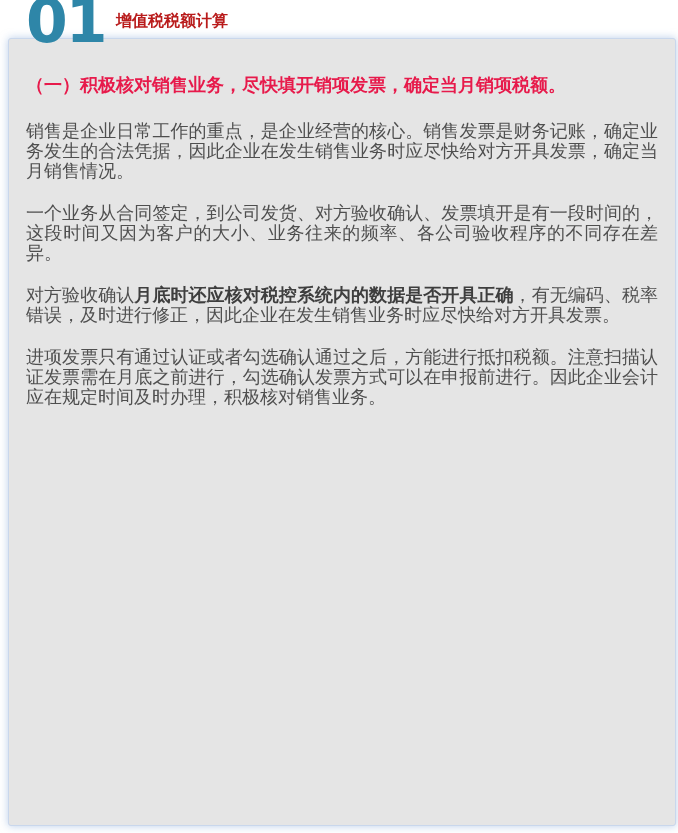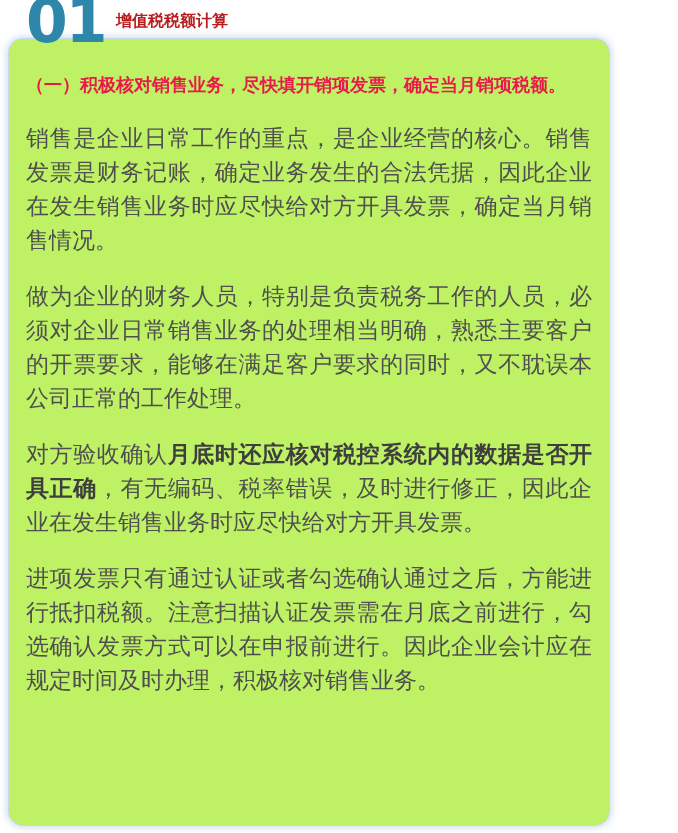--- a/index.html
+++ b/index.html
@@ -14,48 +14,48 @@
     font-size:60px;font-weight:700;color:#2e86a8;letter-spacing:-2px;
     line-height:1;
   }
   .doc-title{
     position:absolute;left:116px;top:11px;z-index:2;
     font-size:16px;font-weight:700;color:#b91c1c;
     line-height:1.2;white-space:nowrap;
   }
   .card{
     position:absolute;left:8px;top:38px;z-index:1;
-    width:602px;height:788px;box-sizing:border-box;
-    background:#bef264;
+    width:668px;height:788px;box-sizing:border-box;
+    background:#e5e5e5;
     border:1px solid #c9d7ec;
-    border-radius:15px;
+    border-radius:3px;
     box-shadow:0 0 8px rgba(130,165,215,.55);
     padding:33px 17px 20px 17px;
     overflow:hidden;
   }
   .card h2{
     color:#e71a4b;
     font-size:18px;line-height:27px;font-weight:700;
     margin:22px 0;text-align:justify;
   }
   .card h2:first-child{margin-top:0;}
   .card p{
     color:#4f4f4f;
-    font-size:23px;line-height:34px;
+    font-size:18px;line-height:20px;
     margin:22px 0;text-align:justify;
   }
   .card p b{font-weight:700;color:#3e3e3e;}
 </style>
 </head>
 <body>
 
 <div class="doc-header">
   <span class="big-num">01</span>
   <span class="doc-title">增值税税额计算</span>
 </div>
 
 <div class="card">
   <h2>（一）积极核对销售业务，尽快填开销项发票，确定当月销项税额。</h2>
   <p>销售是企业日常工作的重点，是企业经营的核心。销售发票是财务记账，确定业务发生的合法凭据，因此企业在发生销售业务时应尽快给对方开具发票，确定当月销售情况。</p>
-  <p>做为企业的财务人员，特别是负责税务工作的人员，必须对企业日常销售业务的处理相当明确，熟悉主要客户的开票要求，能够在满足客户要求的同时，又不耽误本公司正常的工作处理。</p>
+  <p>一个业务从合同签定，到公司发货、对方验收确认、发票填开是有一段时间的，这段时间又因为客户的大小、业务往来的频率、各公司验收程序的不同存在差异。</p>
   <p><span>对方验收确认</span><b>月底时还应核对税控系统内的数据是否开具正确</b><span>，有无编码、税率错误，及时进行修正，因此企业在发生销售业务时应尽快给对方开具发票。</span></p>
   <p>进项发票只有通过认证或者勾选确认通过之后，方能进行抵扣税额。注意扫描认证发票需在月底之前进行，勾选确认发票方式可以在申报前进行。因此企业会计应在规定时间及时办理，积极核对销售业务。</p>
 </div>
 
 </body></html>

